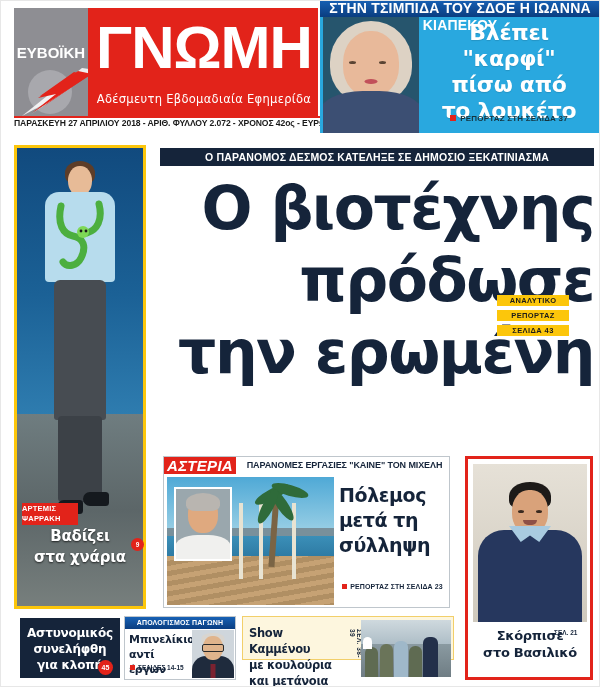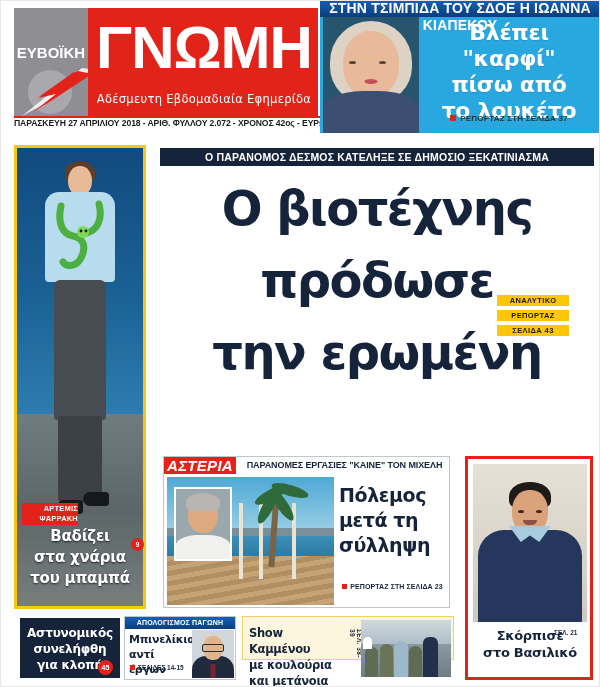--- a/index.html
+++ b/index.html
@@ -212,24 +212,24 @@
     font-family: "Liberation Sans", sans-serif;
   }
 
   
   .lead-head {
     position: absolute;
     left: 160px; top: 172px;
     width: 434px;
     color: #15243a;
     font-weight: bold;
-    font-size: 48px;
+    font-size: 60px;
     line-height: 72px;
     letter-spacing: -1.5px;
-    text-align: center;
+    text-align: right;
     font-family: "DejaVu Sans", sans-serif;
   }
   .lead-head div { white-space: nowrap; }
 
   .ribbons {
     position: absolute;
     left: 497px; top: 295px;
     width: 72px;
   }
   .ribbon {
@@ -299,21 +299,21 @@
     position: absolute; top: 352px; width: 26px; height: 14px;
     background: #15191e; border-radius: 8px 4px 4px 8px;
   }
 
   .lc-label {
     position: absolute;
     left: 22px; top: 503px;
     width: 56px;
     background: #e2231a;
     color: #ffffff;
-    text-align: right;
+    text-align: left;
     font-size: 7.5px;
     font-weight: bold;
     line-height: 9.5px;
     padding: 1px 0 2px 0;
     letter-spacing: 0.2px;
     font-family: "Liberation Sans", sans-serif;
   }
   .lc-caption {
     position: absolute;
     left: 16px; top: 526px;
@@ -715,21 +715,20 @@
     <div class="lc-shoe" style="left:40px;"></div>
     <div class="lc-shoe" style="left:66px; top:344px;"></div>
   </div>
   <div class="lc-label">
     <div>ΑΡΤΕΜΙΣ</div>
     <div>ΨΑΡΡΑΚΗ</div>
   </div>
   <div class="lc-caption">
     <div>Βαδίζει</div>
     <div>στα χνάρια</div>
-    <div>του μπαμπά</div>
   </div>
   <div class="lc-badge">9</div>
 
   <div class="asteria">
     <div class="asteria-photo">
       <div class="ap-sky"></div>
       <div class="ap-hills"></div>
       <div class="ap-sea"></div>
       <div class="ap-deck"></div>
       <div class="ap-pole" style="left:72px;"></div>

